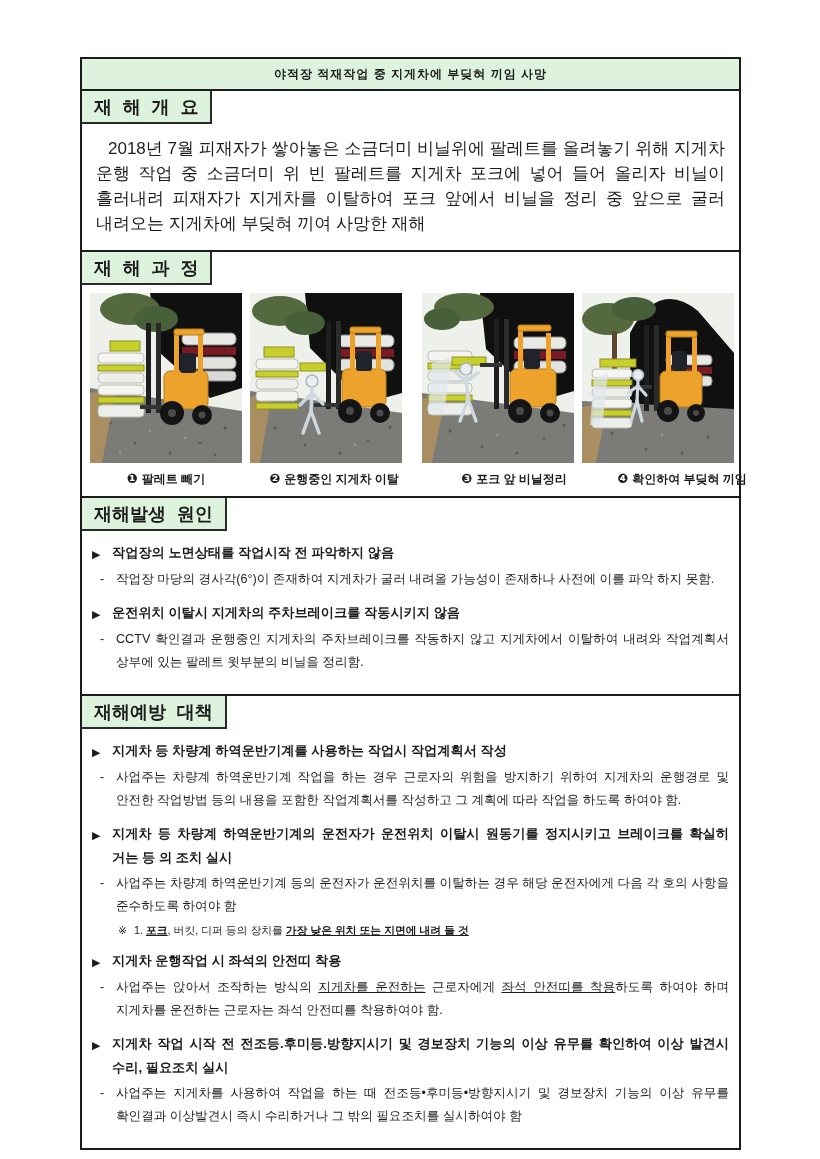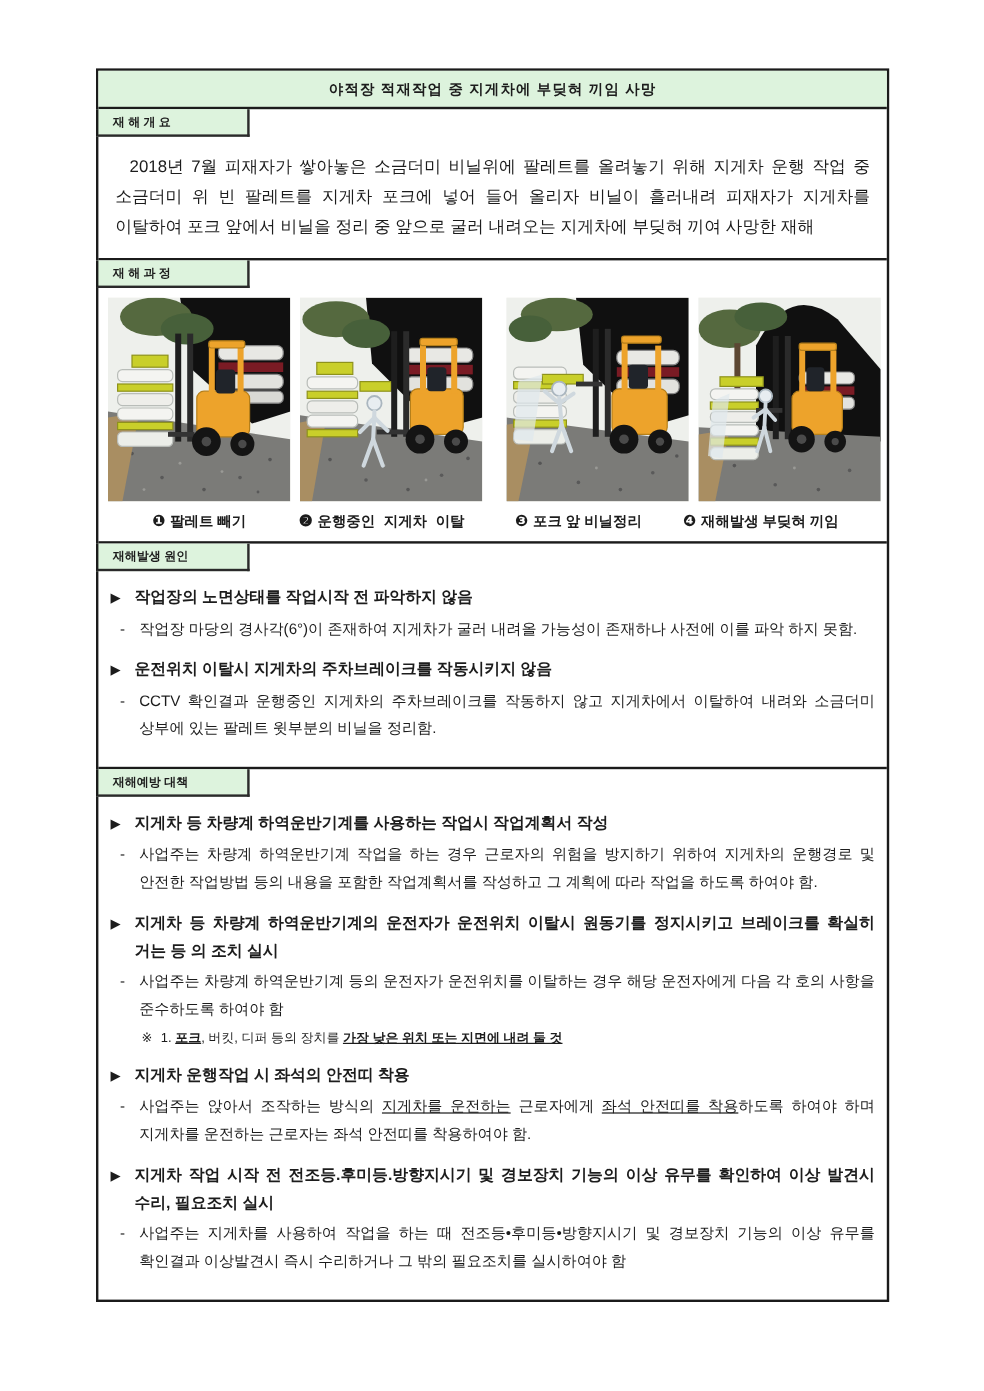--- a/index.html
+++ b/index.html
@@ -5,34 +5,34 @@
   html,body{margin:0;padding:0;background:#ffffff;}
   body{width:820px;height:1159px;overflow:hidden;
        font-family:"Liberation Sans","DejaVu Sans",sans-serif;color:#1c1c1c;}
   .doc{position:absolute;left:80px;top:57px;width:661px;min-height:1016px;
        border:2px solid #1b1b1b;background:#fff;box-sizing:border-box;}
   .title-bar{background:#ddf3dd;border-bottom:2px solid #1b1b1b;
        text-align:center;font-weight:bold;font-size:12px;letter-spacing:1px;
        padding:7px 0 6px;}
   .head-row{border-bottom:0;}
   .head-box{display:inline-block;background:#ddf3dd;border:2px solid #2a2a2a;
-       border-top:none;font-weight:bold;font-size:10px;min-width:128px;
+       border-top:none;font-weight:bold;font-size:18px;min-width:128px;
        padding:4px 12px 3px;margin-left:-2px;border-left:2px solid #1b1b1b;
-       box-sizing:border-box;}
+       box-sizing:border-box;font-family:Liberation Mono, monospace;}
   .rule{border-top:2px solid #1b1b1b;height:0;}
-  .ov-body{font-size:14px;line-height:25px;text-align:justify;
+  .ov-body{font-size:17px;line-height:25px;text-align:justify;
        padding:12px 14px 14px;text-indent:12px;word-break:keep-all;}
   
   .figs{display:flex;gap:8px;padding:8px 8px 4px;}
   .fig{width:152px;height:170px;flex:none;background:#f2f2ef;overflow:hidden;}
   .fig:nth-child(2){margin-right:12px;}
   .fig svg{display:block;width:100%;height:100%;}
-  .caps{display:flex;gap:0;padding:4px 8px 8px;}
+  .caps{display:flex;gap:16px;padding:4px 8px 8px;}
   .cap{width:152px;flex:none;text-align:center;font-size:12px;font-weight:600;}
-  .cap:nth-child(2){margin-right:12px;font-family:Liberation Mono, monospace;}
+  .cap:nth-child(2){margin-right:12px;}
   .cap .n{font-size:13px;margin-right:4px;}
   
   .items{padding:6px 10px 10px;}
   .item{margin:4px 0 10px;}
   .ititle{display:flex;font-weight:bold;font-size:13.2px;line-height:24px;word-break:keep-all;}
   .ititle .bl{width:20px;flex:none;font-size:11px;padding-top:1px;}
   .ititle .tt{flex:1;text-align:justify;}
   .detail{display:flex;font-size:12.6px;line-height:23px;margin-top:2px;
        padding-left:8px;}
   .detail .dh{width:16px;flex:none;text-align:left;}
@@ -282,21 +282,21 @@
           <line x1="55" y1="108" x2="60" y2="128"></line>
         </g>
       </svg>
     </div>
   </div>
 
   <div class="caps">
     <div class="cap"><span class="n">❶</span><span>팔레트 빼기</span></div>
     <div class="cap"><span class="n">❷</span><span>운행중인 지게차 이탈</span></div>
     <div class="cap"><span class="n">❸</span><span>포크 앞 비닐정리</span></div>
-    <div class="cap"><span class="n">❹</span><span>재해발생 부딪혀 끼임</span></div>
+    <div class="cap"><span class="n">❹</span><span>확인하여 부딪혀 끼임</span></div>
   </div>
 
   <div class="rule"></div>
   <div class="head-row">
     <span class="head-box">재해발생 원인</span>
   </div>
   <div class="items">
     <div class="item">
       <div class="ititle">
           <span class="bl">▶</span>
@@ -307,21 +307,21 @@
           <span class="dt">작업장 마당의 경사각(6°)이 존재하여 지게차가 굴러 내려올 가능성이 존재하나 사전에 이를 파악 하지 못함.</span>
         </div>
     </div>
     <div class="item">
       <div class="ititle">
           <span class="bl">▶</span>
           <span class="tt">운전위치 이탈시 지게차의 주차브레이크를 작동시키지 않음</span>
         </div>
       <div class="detail">
           <span class="dh">-</span>
-          <span class="dt">CCTV 확인결과 운행중인 지게차의 주차브레이크를 작동하지 않고 지게차에서 이탈하여 내려와 소금더미 상부에 있는 팔레트 윗부분의 비닐을 정리함.</span>
+          <span class="dt">CCTV 확인결과 운행중인 지게차의 주차브레이크를 작동하지 않고 지게차에서 이탈하여 내려와 작업계획서 상부에 있는 팔레트 윗부분의 비닐을 정리함.</span>
         </div>
     </div>
   </div>
 
   <div class="rule"></div>
   <div class="head-row">
     <span class="head-box">재해예방 대책</span>
   </div>
   <div class="items">
 

